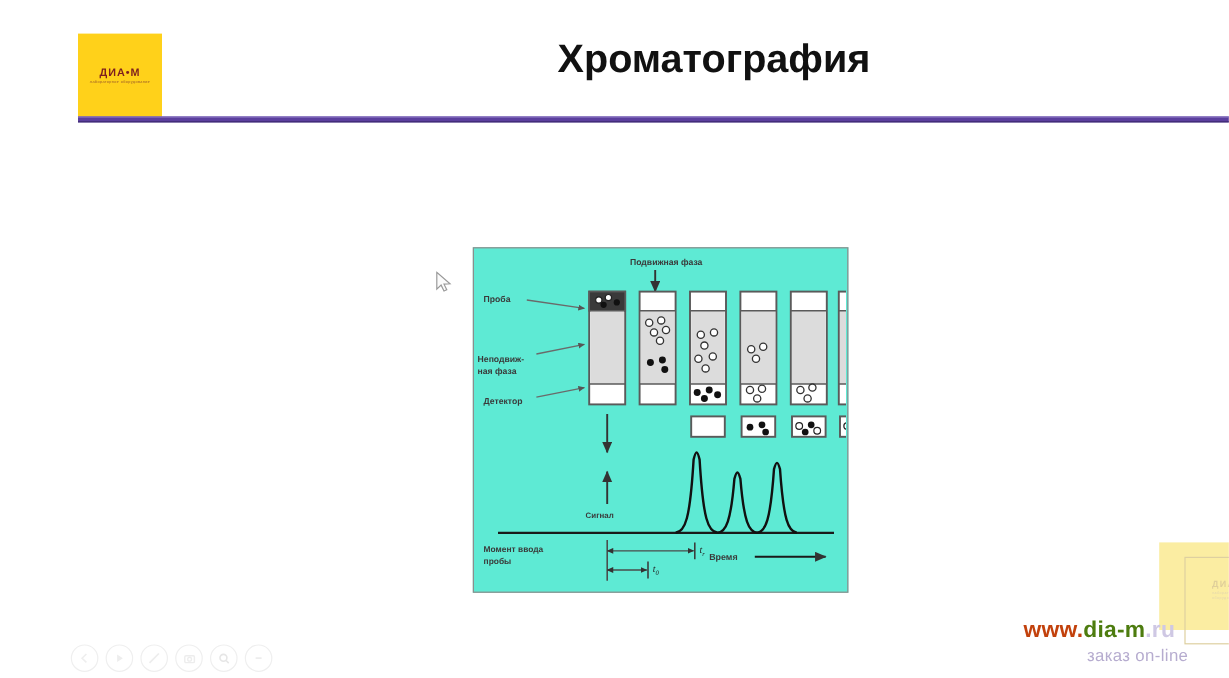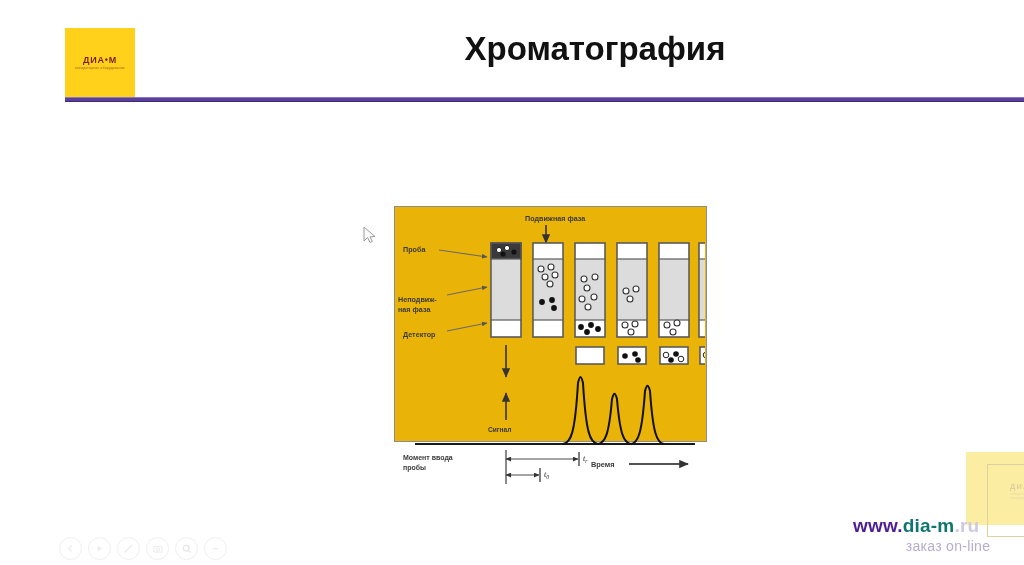--- a/index.html
+++ b/index.html
@@ -89,23 +89,23 @@
     color: #2b2b2b;
   }
   .body-text b { font-weight: bold; color: #1a1a1a; }
 
   
   .figure-frame {
     position: absolute;
     left: 359px;
     top: 206px;
     width: 313px;
-    height: 236px;
+    height: 288px;
     border: 1.5px solid #8d8d8d;
-    background: #eab308;
+    background: #5eead4;
     box-sizing: border-box;
   }
   .fig-svg { display: block; }
 
   
   .cursor {
     position: absolute;
     left: 328px;
     top: 226px;
     width: 14px;
@@ -154,22 +154,22 @@
     width: 190px;
     height: 36px;
   }
   .site-line {
     font-size: 19px;
     font-weight: bold;
     letter-spacing: 0.2px;
     white-space: nowrap;
     line-height: 1;
   }
-  .sw-www { color: #4c1d95; }
-  .sw-dia { color: #0f766e; }
+  .sw-www { color: #c2410c; }
+  .sw-dia { color: #4d7c0f; }
   .sw-ru  { color: #cfc8e4; text-align: center; }
   .site-sub {
     margin-top: 3px;
     text-align: center;
     font-size: 14px;
     color: #b6accf;
     letter-spacing: .3px;
   }
 
   

